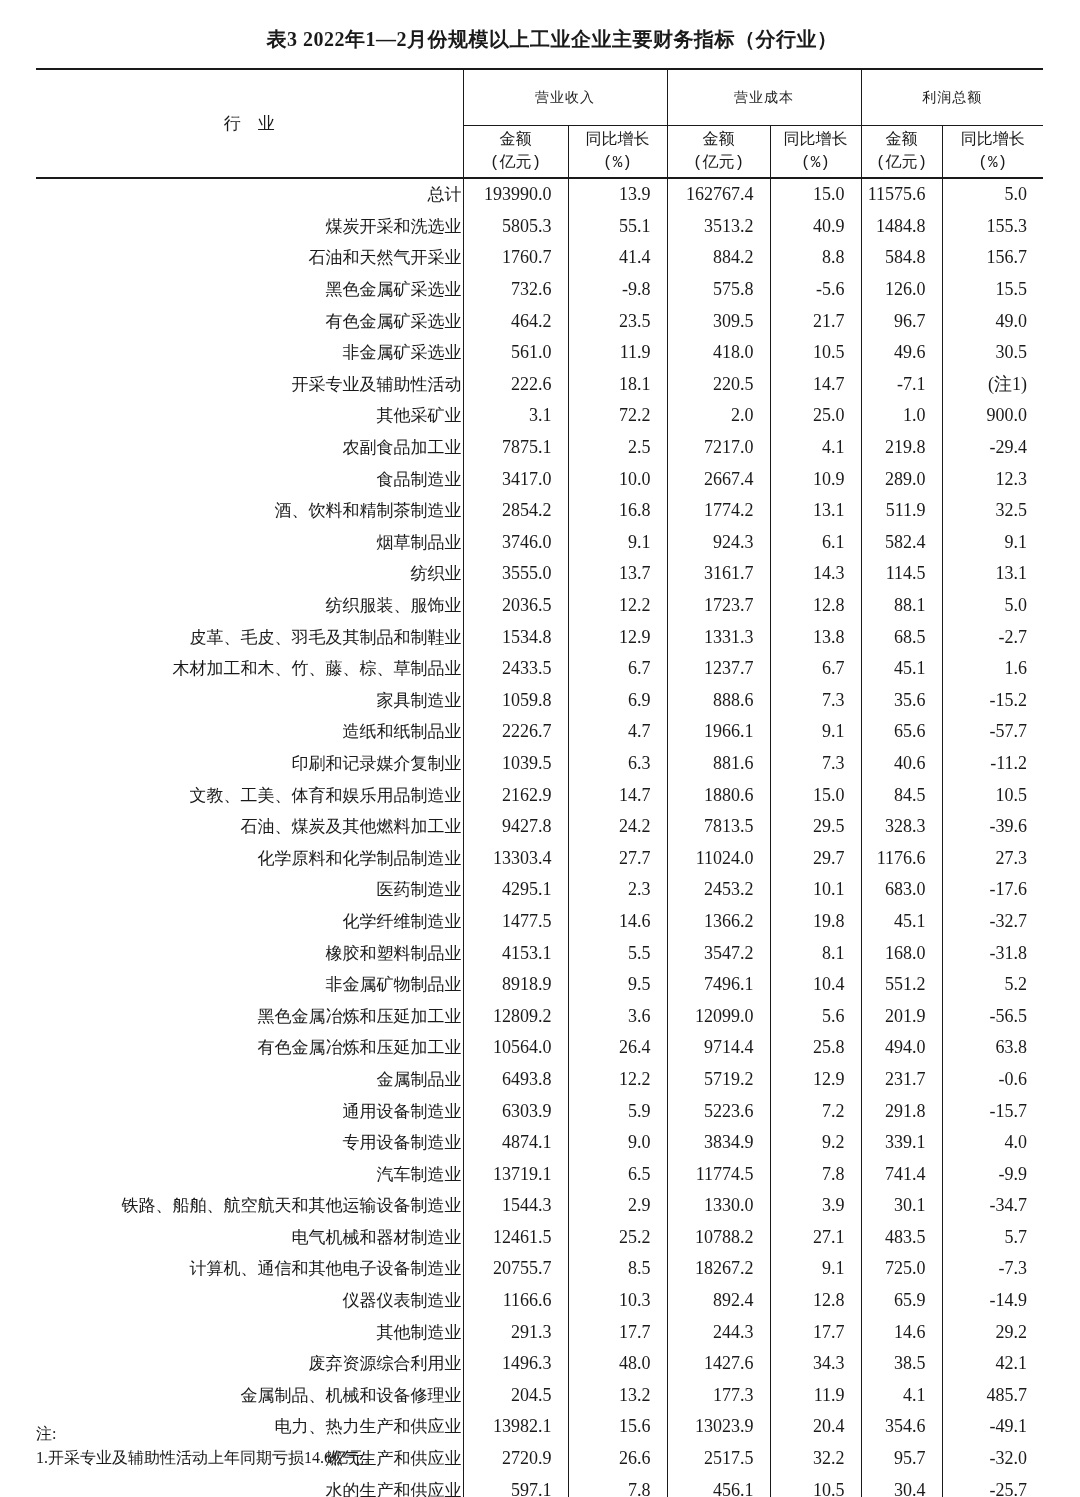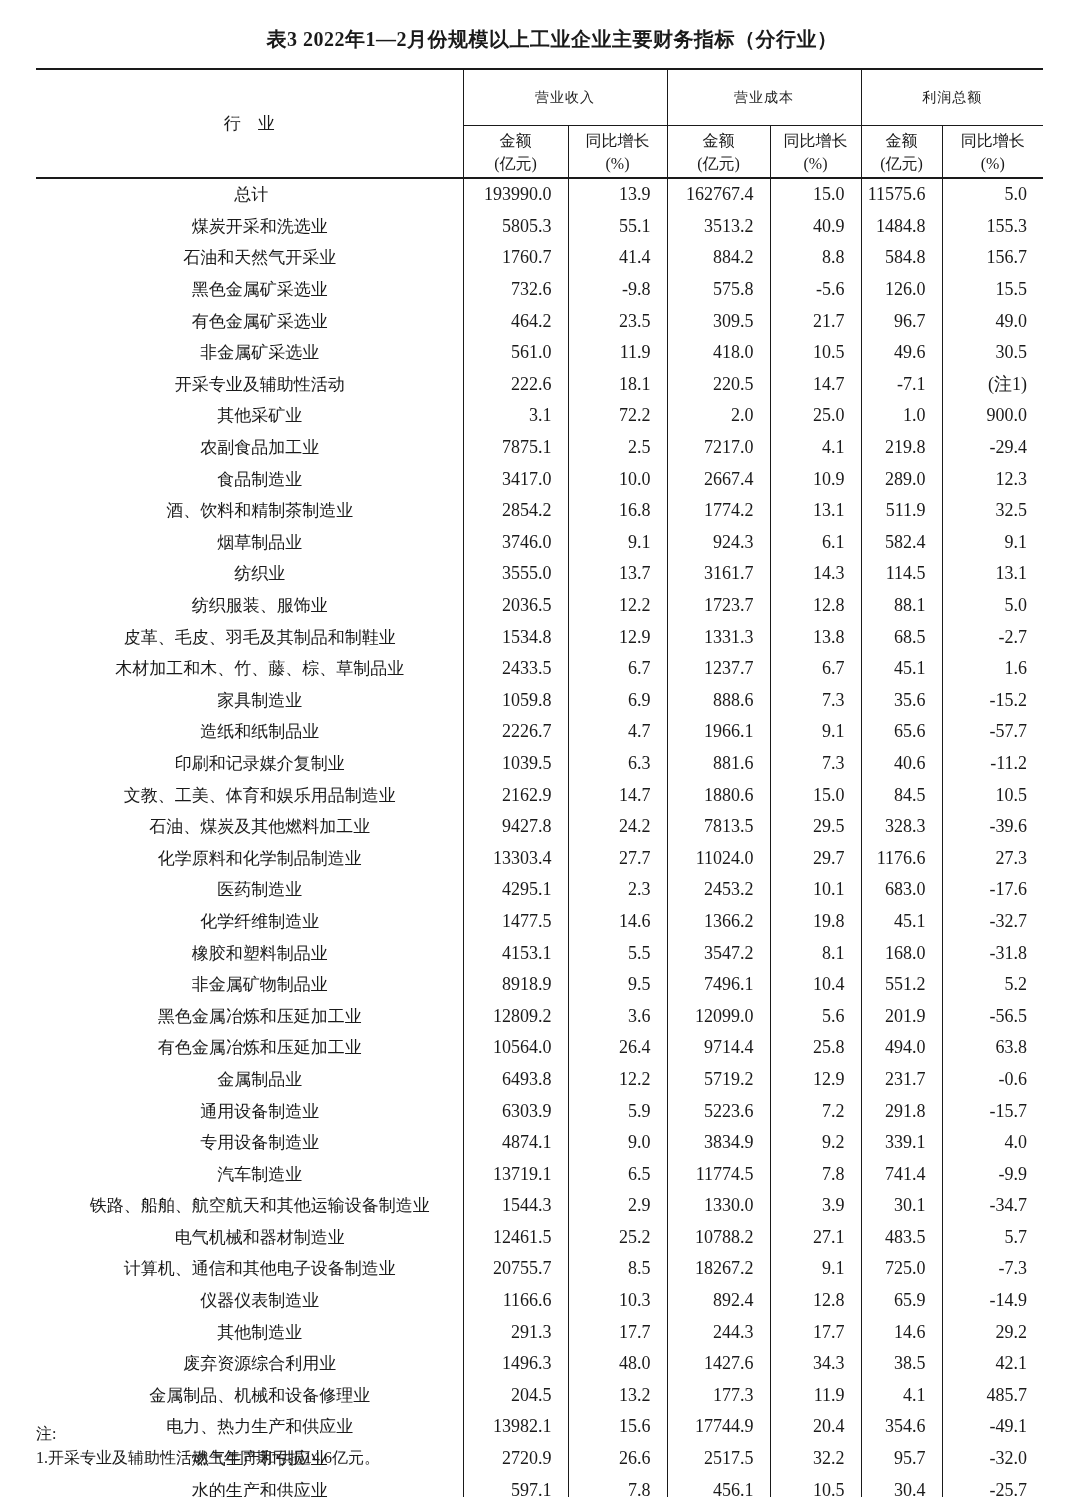--- a/index.html
+++ b/index.html
@@ -56,31 +56,31 @@
     font-size:17px;
   }
   .sub-row th{
     height:49px;
     border-left:1px solid var(--line);
     border-bottom:2px solid var(--line);
     text-align:center;
     vertical-align:middle;
     font-size:16px;
   }
-  .sub-row th .hline{display:block;line-height:23px;}
+  .sub-row th .hline{display:block;line-height:23px;font-family:Liberation Mono, monospace;}
   tbody td{
     height:29.6px;
     vertical-align:middle;
     font-size:17px;
     white-space:nowrap;
     overflow:hidden;
   }
   tbody td.industry{
     padding-left:5px;
-    text-align:center;
+    text-align:right;
   }
   tbody td.industry.indent{
     padding-left:22px;
   }
   tbody td.num{
     border-left:1px solid var(--line);
     text-align:right;
     padding-right:16px;
     font-size:18px;
   }
@@ -492,21 +492,21 @@
           <td class="num">13.2</td>
           <td class="num">177.3</td>
           <td class="num">11.9</td>
           <td class="num">4.1</td>
           <td class="num">485.7</td>
         </tr>
         <tr>
           <td class="industry indent">电力、热力生产和供应业</td>
           <td class="num">13982.1</td>
           <td class="num">15.6</td>
-          <td class="num">17744.9</td>
+          <td class="num">13023.9</td>
           <td class="num">20.4</td>
           <td class="num">354.6</td>
           <td class="num">-49.1</td>
         </tr>
         <tr>
           <td class="industry indent">燃气生产和供应业</td>
           <td class="num">2720.9</td>
           <td class="num">26.6</td>
           <td class="num">2517.5</td>
           <td class="num">32.2</td>

